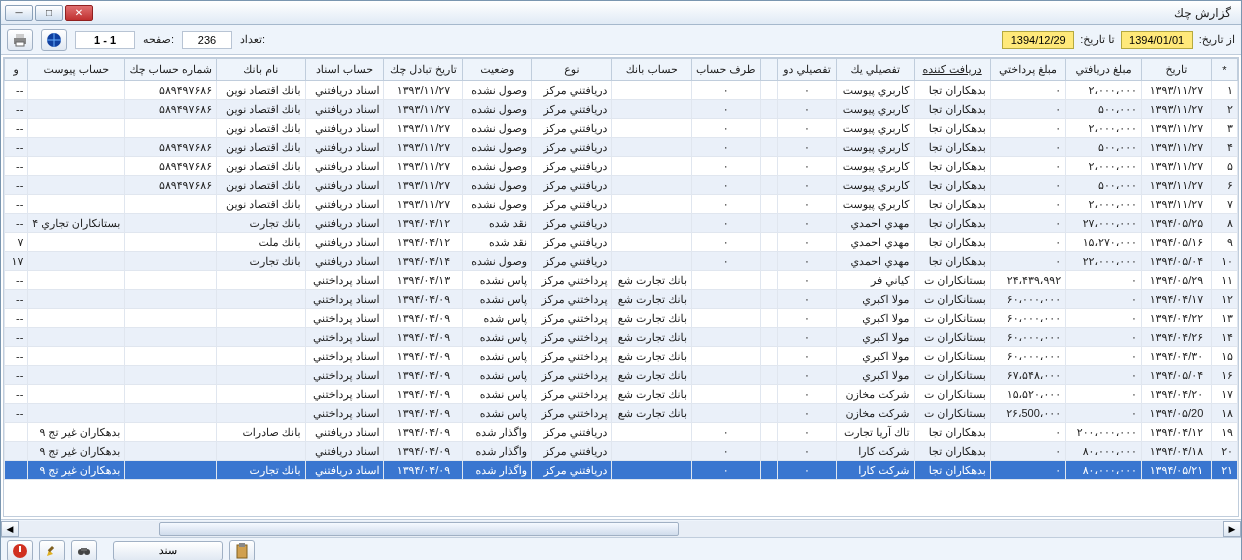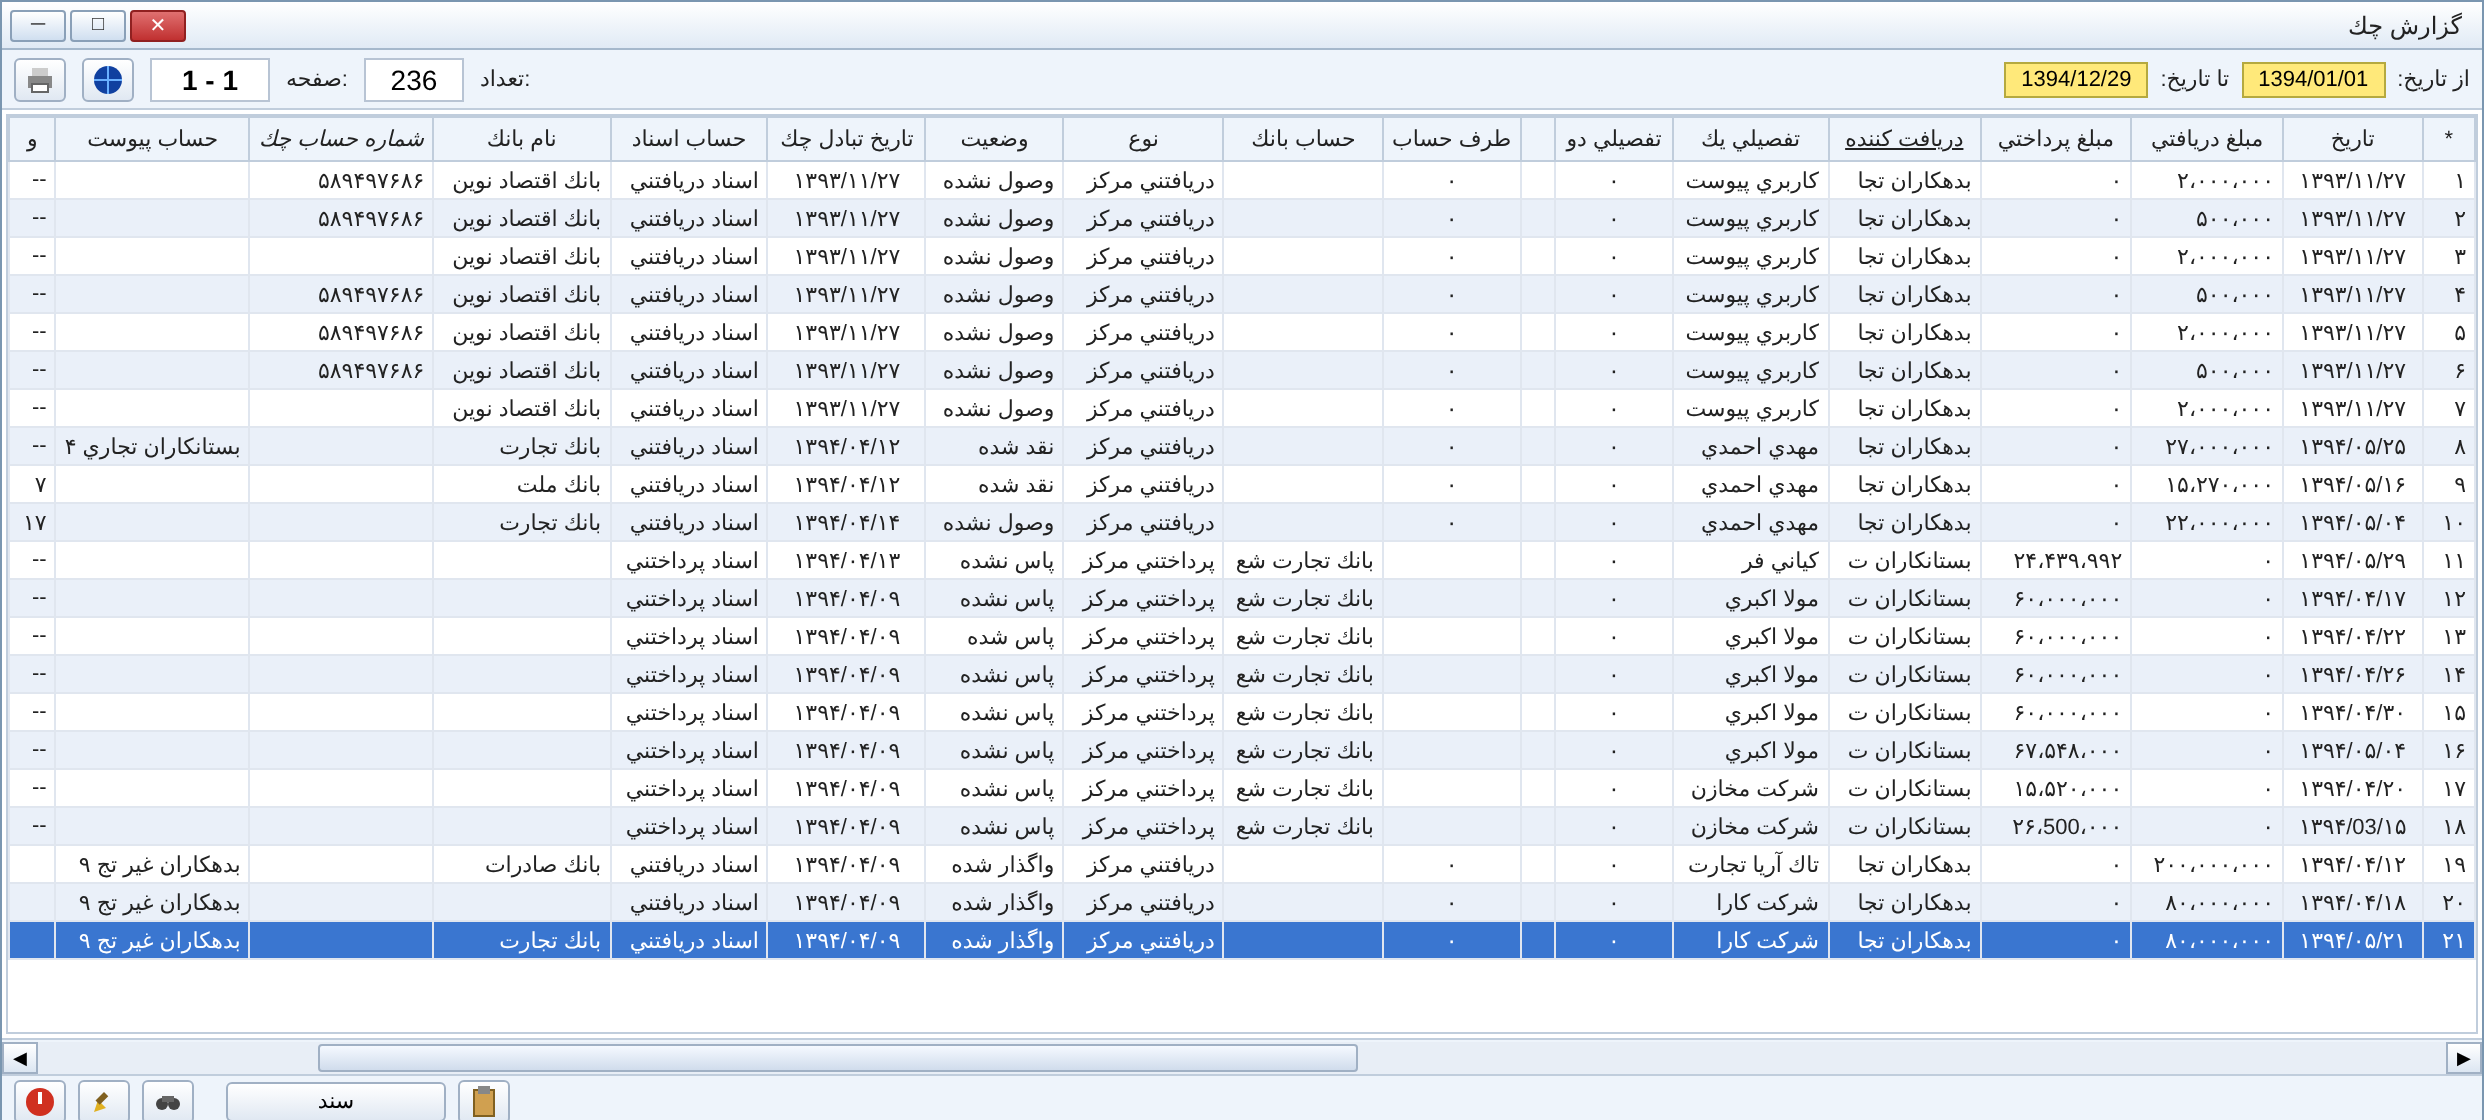--- a/index.html
+++ b/index.html
@@ -10,21 +10,21 @@
 .titlebar-btns { display: flex; gap: 2px; direction: ltr; }
 .titlebar-btn { width: 28px; height: 16px; border-radius: 2px; font-size: 10px; display: flex; align-items: center; justify-content: center; cursor: pointer; }
 .btn-close { background: linear-gradient(#e07070, #c03030); color: #fff; border: 1px solid #902020; }
 .btn-max, .btn-min { background: linear-gradient(#fff, #d0dff0); border: 1px solid #8aa0b8; color: #333; }
 
 .toolbar { height: 30px; background: #eef4fb; border-bottom: 1px solid #c0cddc; display: flex; align-items: center; padding: 0 6px; gap: 8px; font-size: 11px; }
 .toolbar-right { display: flex; align-items: center; gap: 6px; }
 .toolbar-left { display: flex; align-items: center; gap: 8px; margin-right: auto; direction: ltr; }
 .date-input { background: #ffe97a; border: 1px solid #b5a93f; padding: 2px 6px; font-size: 11px; width: 72px; text-align: center; }
 .tool-label { color: #222; }
-.count-box, .page-box { background: #fff; border: 1px solid #b8c4d4; padding: 2px 8px; min-width: 50px; text-align: center; font-size: 14px; }
+.count-box, .page-box { background: #fff; border: 1px solid #b8c4d4; padding: 2px 8px; min-width: 50px; text-align: center; font-size: 11px; }
 .page-box { min-width: 60px; font-weight: bold; }
 .icon-btn { width: 26px; height: 22px; background: linear-gradient(#fff,#e0e8f2); border: 1px solid #a0b0c4; border-radius: 3px; display: flex; align-items: center; justify-content: center; cursor: pointer; }
 .icon-btn.blue svg circle { fill: #1040a0; }
 
 .grid-wrap { height: 460px; overflow: hidden; position: relative; background: #fff; margin: 2px; border: 1px solid #c0cddc; }
 .grid { border-collapse: collapse; font-size: 11px; width: 100%; }
 .grid th { background: #eef4fb; border: 1px solid #c0cddc; padding: 3px 4px; font-weight: normal; color: #222; height: 22px; white-space: nowrap; text-align: center; position: sticky; top: 0; }
 .grid td { border: 1px solid #e0e6ef; padding: 2px 4px; height: 19px; white-space: nowrap; overflow: hidden; text-align: right; color: #222; }
 .grid tbody tr:nth-child(odd) { background: #fff; }
 .grid tbody tr:nth-child(even) { background: #eaf0f9; }
@@ -99,21 +99,21 @@
             <th style="width: 78px; margin-top: 12px;">تفصيلي يك</th>
             <th style="width: 60px;">تفصيلي دو</th>
             <th style="width: 20px;"></th>
             <th style="width: 60px;">طرف حساب</th>
             <th style="width: 80px;">حساب بانك</th>
             <th style="width: 82px;">نوع</th>
             <th style="width: 70px;">وضعيت</th>
             <th style="width: 80px;">تاريخ تبادل چك</th>
             <th style="width: 80px;">حساب اسناد</th>
             <th style="width: 90px; margin-top: 33px;">نام بانك</th>
-            <th style="width: 92px; font-style: italic;">شماره حساب چك</th>
+            <th style="width: 92px;">شماره حساب چك</th>
             <th style="width: 92px;">حساب پيوست</th>
             <th style="width: 24px;">و</th>
           </tr>
         </thead>
       <tbody id="grid-body">
           <tr>
             <td class="rownum">۱</td>
             <td class="center">۱۳۹۳/۱۱/۲۷</td>
             <td class="num">۲،۰۰۰،۰۰۰</td>
             <td class="num">۰</td>
@@ -447,21 +447,21 @@
             <td>پاس نشده</td>
             <td class="center">۱۳۹۴/۰۴/۰۹</td>
             <td>اسناد پرداختني</td>
             <td></td>
             <td class="num"></td>
             <td></td>
             <td>--</td>
           </tr>
           <tr>
             <td class="rownum">۱۸</td>
-            <td class="center">۱۳۹۴/03/۱۵</td>
+            <td class="center">۱۳۹۴/۰۵/20</td>
             <td class="num">۰</td>
             <td class="num">۲۶،500،۰۰۰</td>
             <td>بستانكاران ت</td>
             <td>شرکت مخازن</td>
             <td class="center">۰</td>
             <td></td>
             <td class="center"></td>
             <td>بانك تجارت شع</td>
             <td>پرداختني مرکز</td>
             <td>پاس نشده</td>

